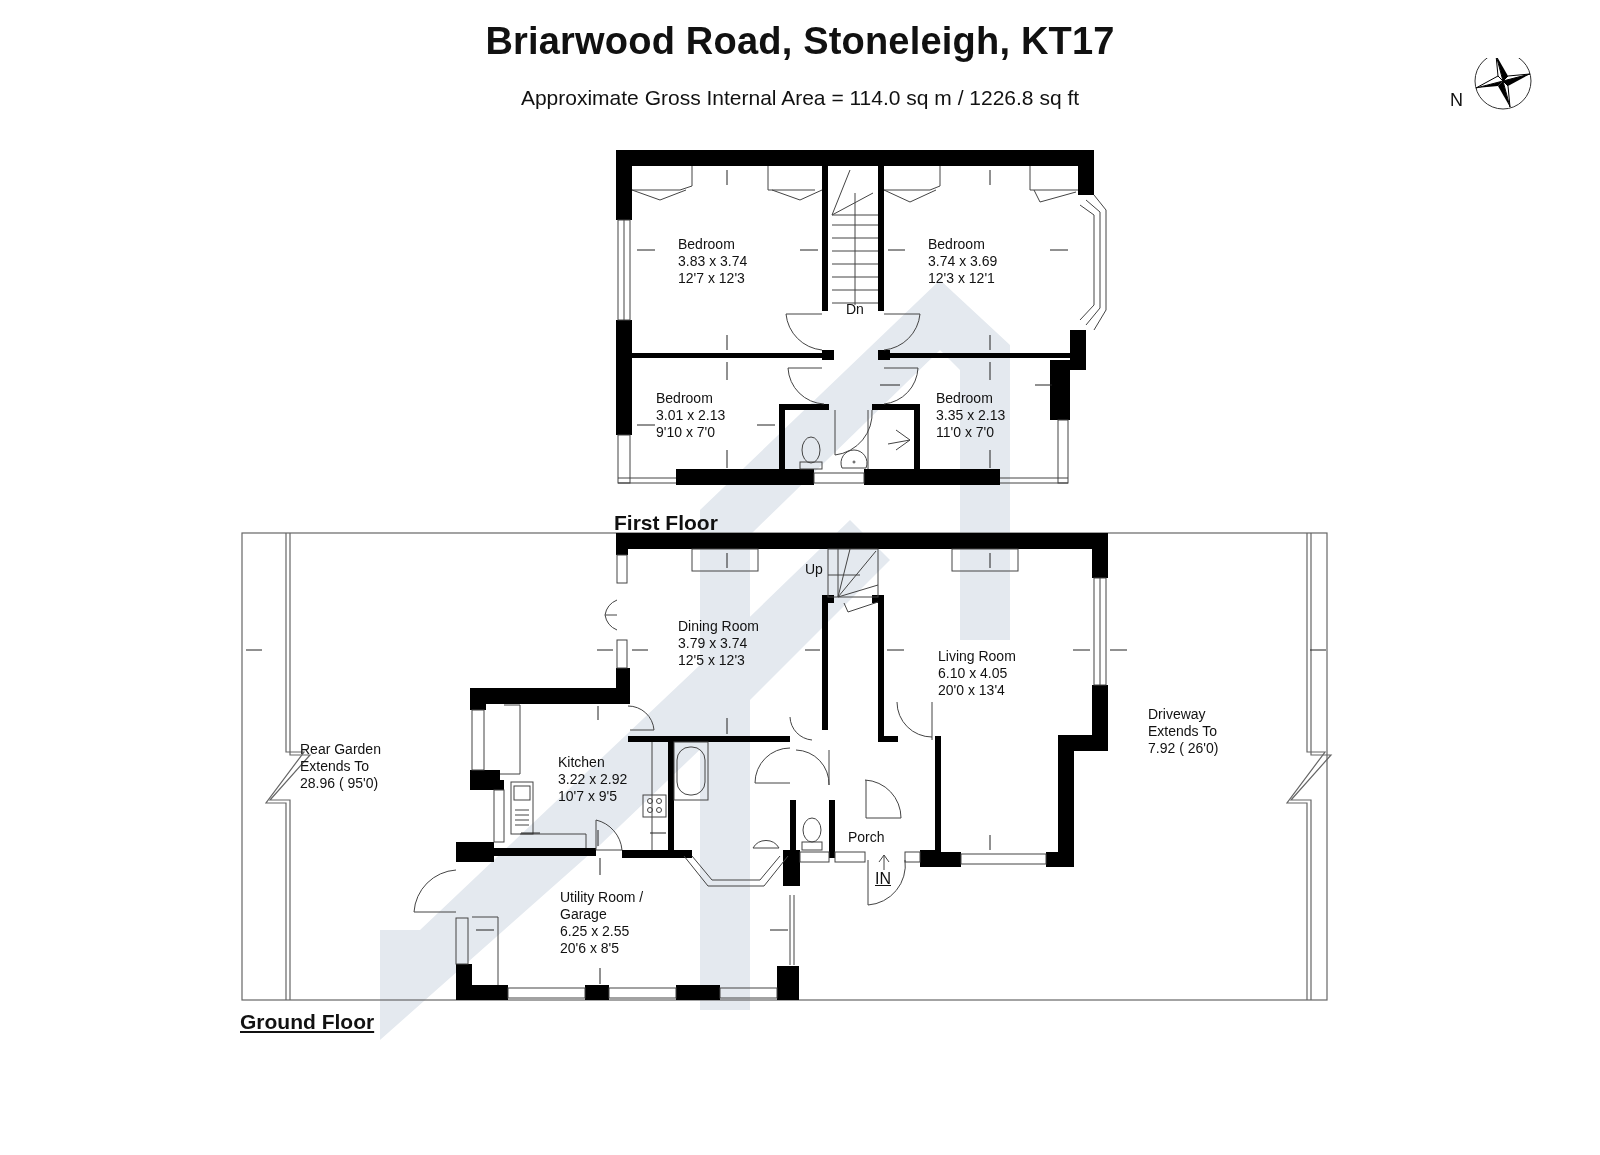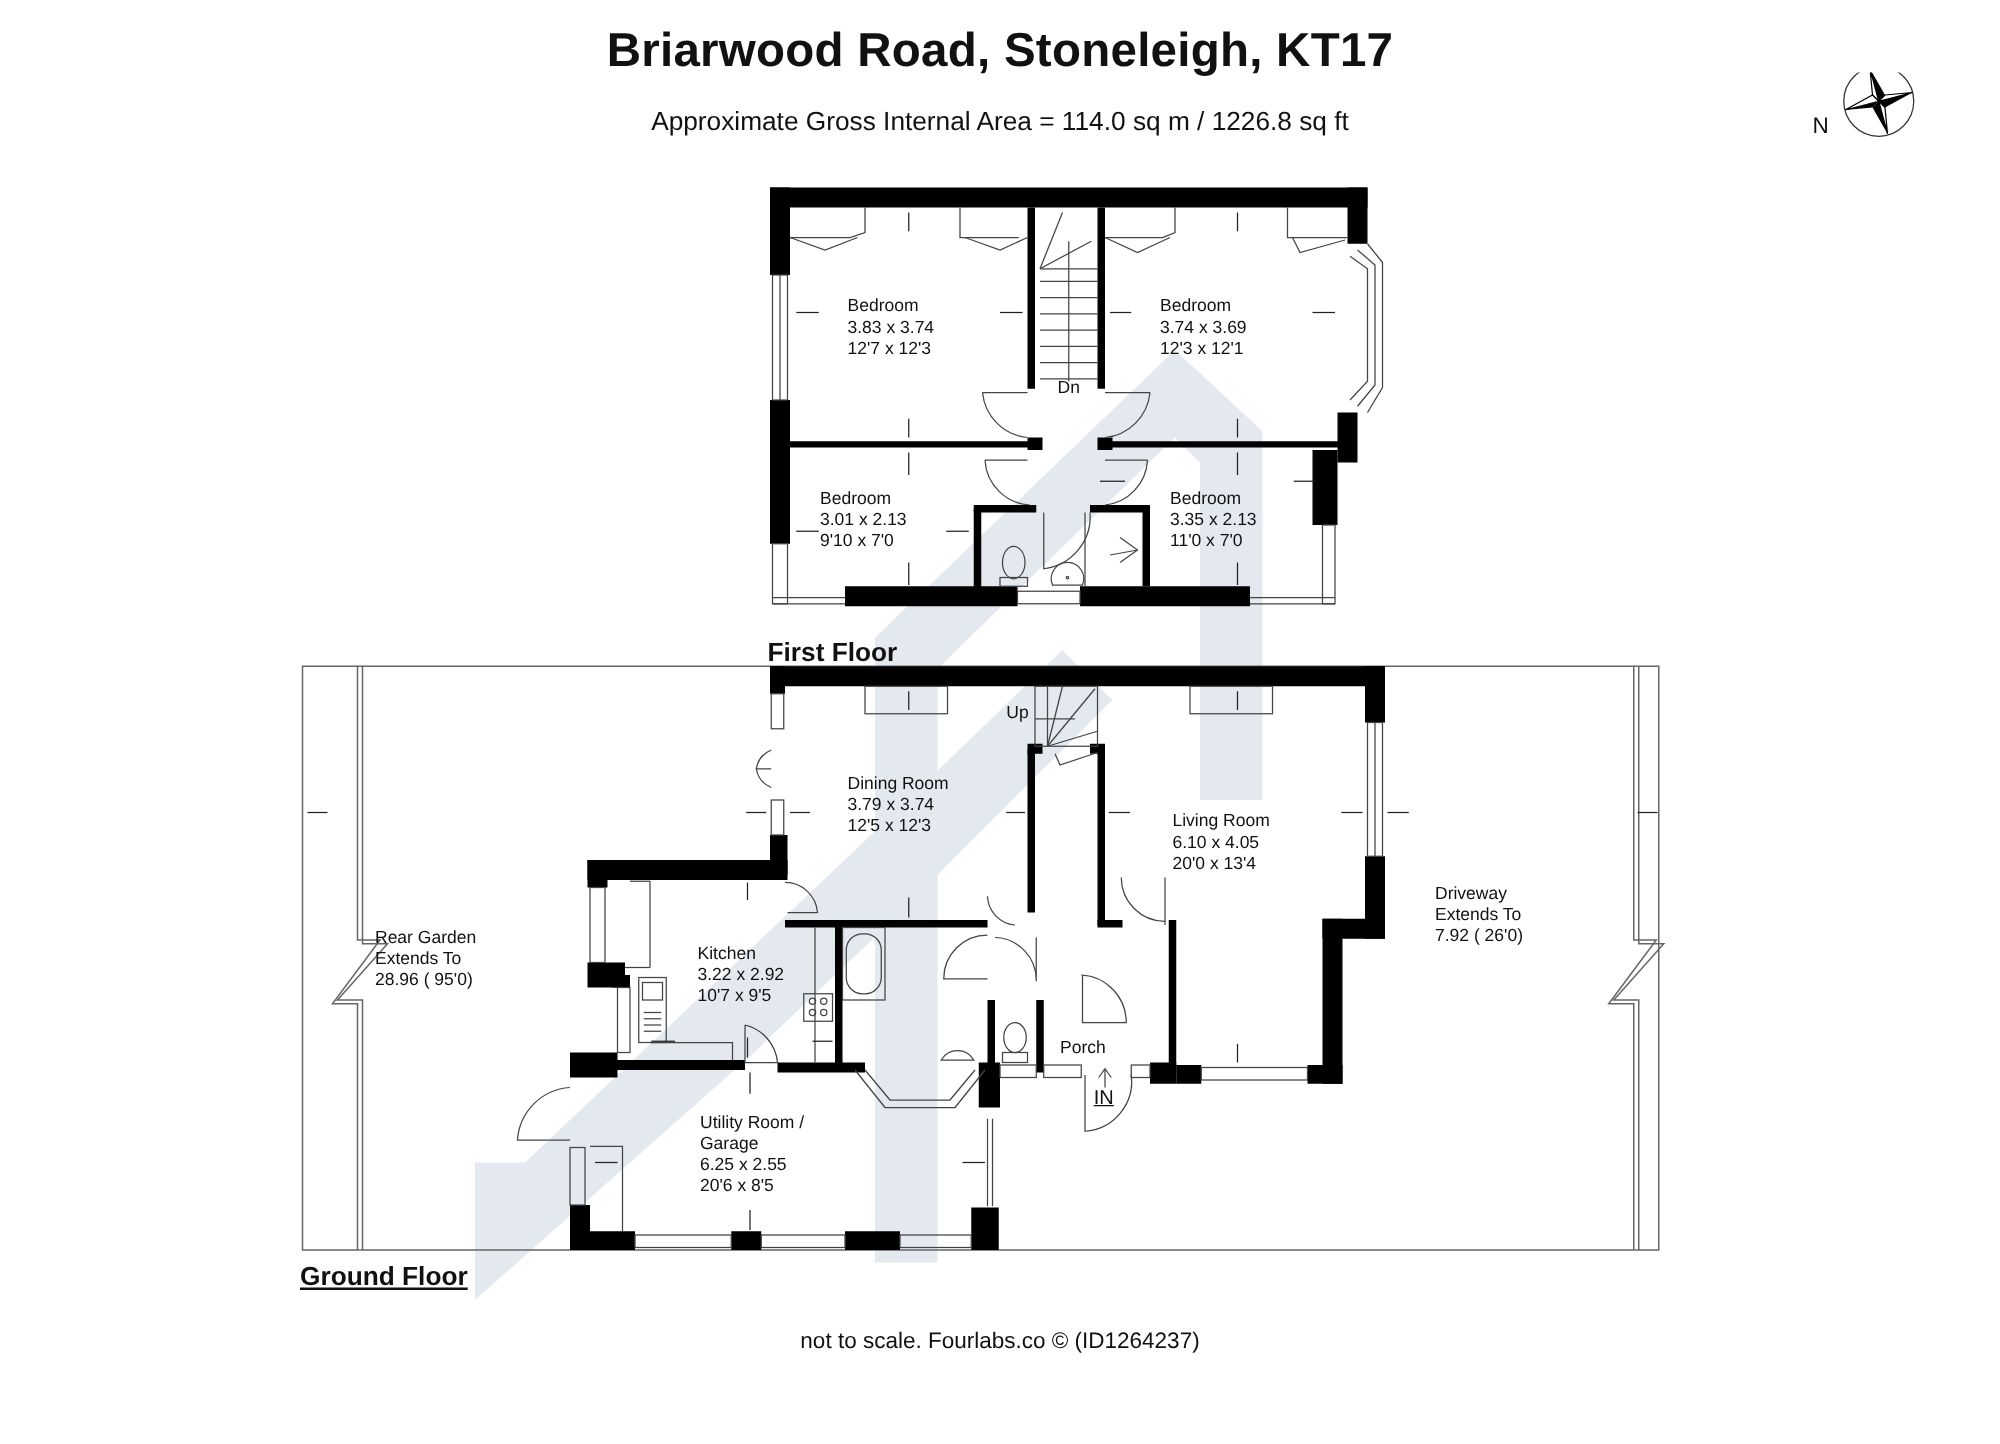--- a/index.html
+++ b/index.html
@@ -357,14 +357,13 @@
   <div>28.96 ( 95'0)</div>
 </div>
 <div class="room" style="left:1148px;top:706px;width:110px;">
   <div>Driveway</div>
   <div>Extends To</div>
   <div>7.92 ( 26'0)</div>
 </div>
 <div class="floor-label" style="left:240px;top:1010px;text-decoration:underline;">Ground Floor</div>
 
 <div class="footer">
-  <div>not to scale. Fourlabs.co © (ID1264237)</div>
 </div>
 
 </body></html>

